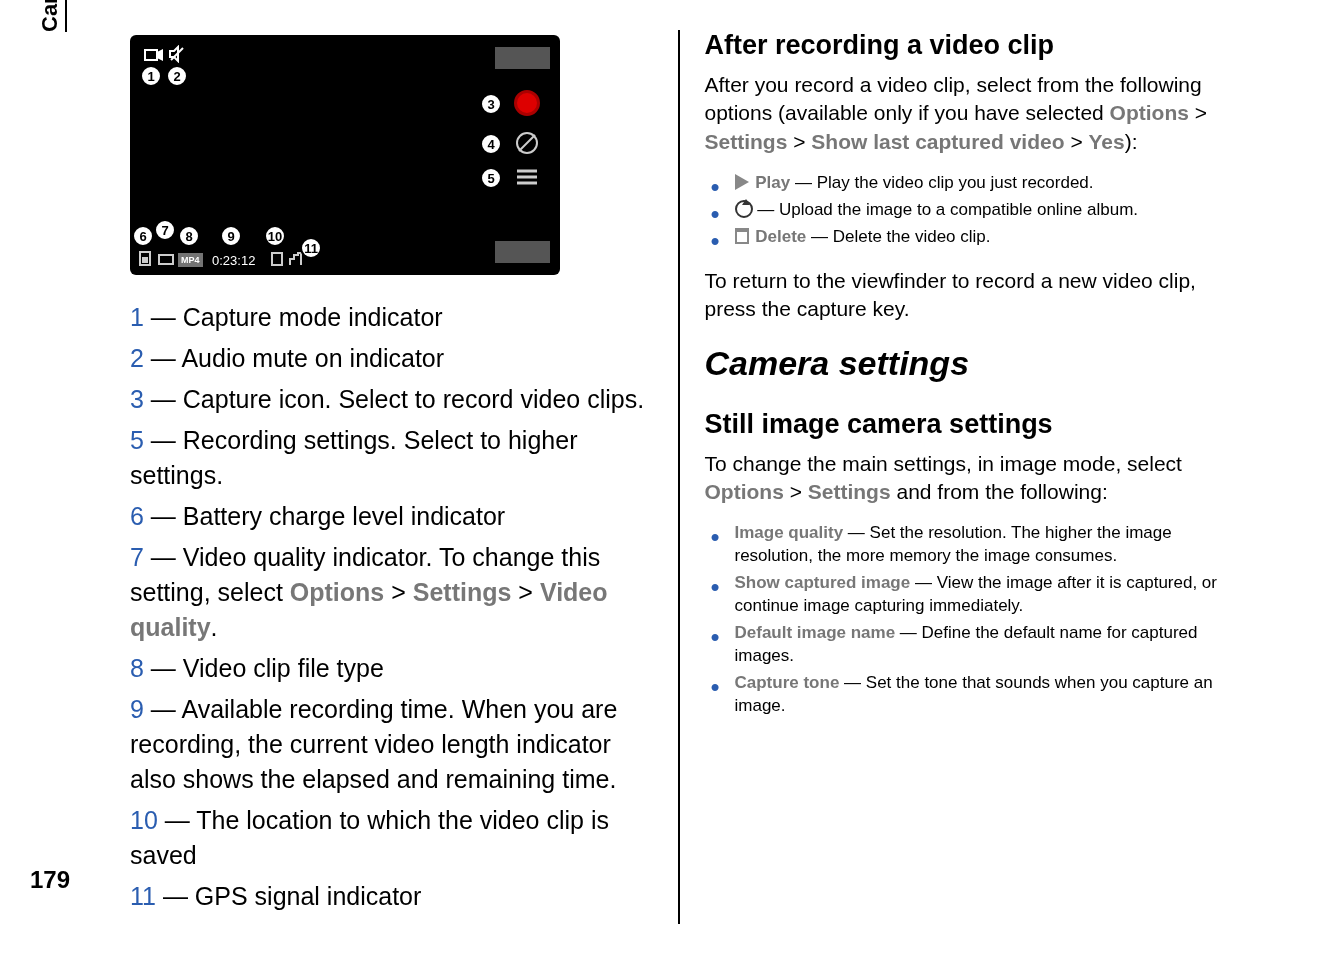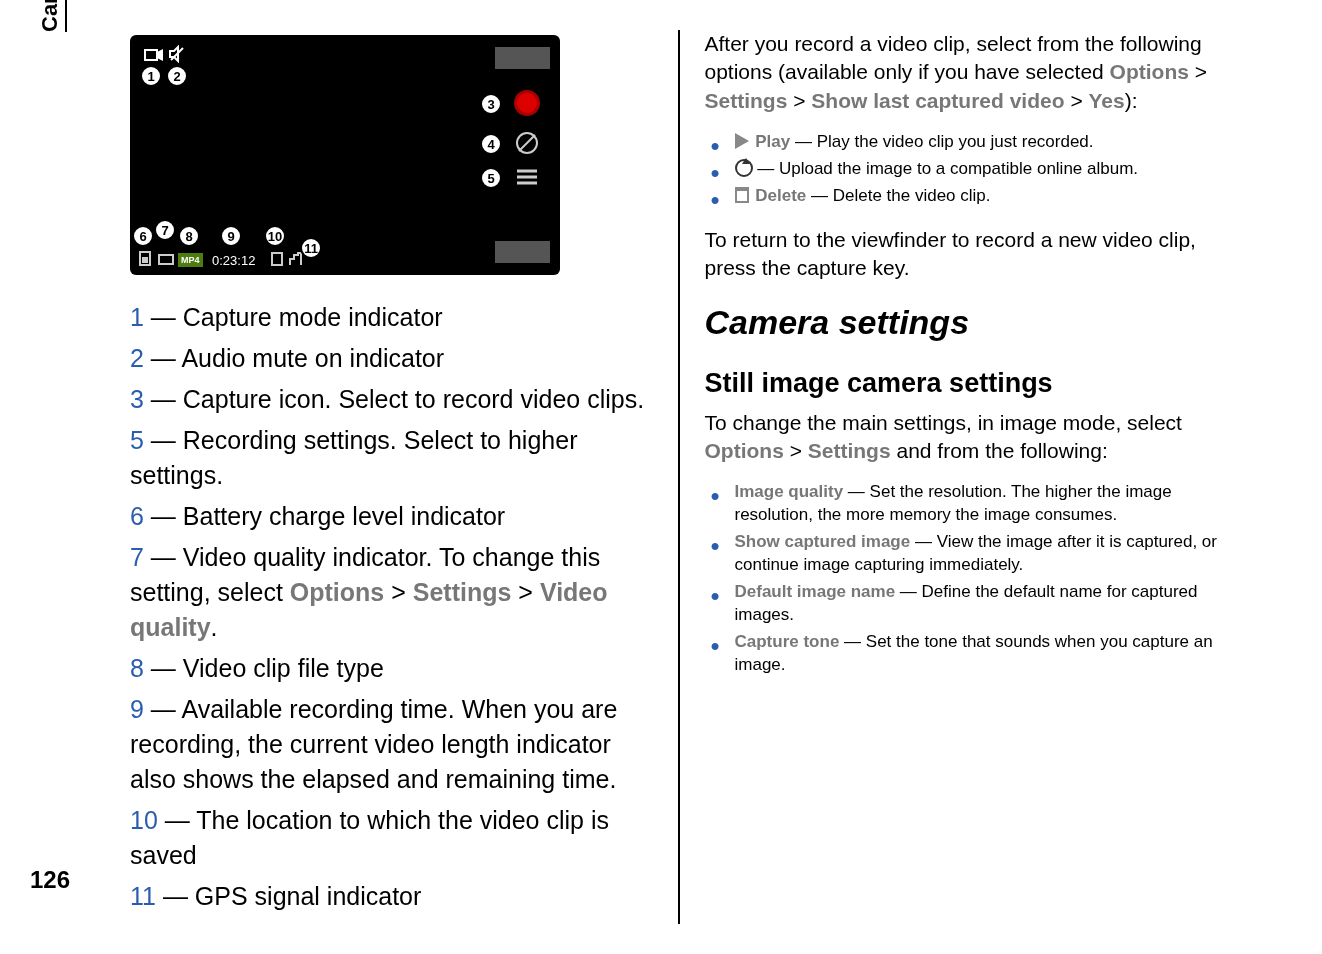--- a/index.html
+++ b/index.html
@@ -31,21 +31,21 @@
   .play-tri { width: 0; height: 0; border-top: 8px solid transparent; border-bottom: 8px solid transparent; border-left: 14px solid #888; display:inline-block; vertical-align: -2px; margin-right:2px;}
   .upload-ic { width:18px;height:18px;border:2px solid #333;border-radius:50%;display:inline-block;vertical-align:-3px;position:relative;}
   .upload-ic::after{content:"";position:absolute;left:5px;top:-3px;width:0;height:0;border-left:4px solid transparent;border-right:4px solid transparent;border-bottom:6px solid #333;}
   .trash-ic { width:14px;height:16px;border:2px solid #888;border-top:4px solid #888;display:inline-block;vertical-align:-2px;margin-right:2px;}
 </style>
 </head>
 <body>
 
 <div class="page">
   <div class="side-tab">Camera</div>
-  <div class="page-number">126</div>
+  <div class="page-number">179</div>
 
   <div class="columns">
 
     <div class="col">
       <div class="viewfinder">
 
         <svg class="vf-el" style="left:14px;top:12px;" width="20" height="16">
             <rect x="1" y="3" width="12" height="10" fill="none" stroke="#fff" stroke-width="2"></rect>
             <polygon points="13,5 19,2 19,14 13,11" fill="#fff"></polygon>
           </svg>
@@ -74,21 +74,21 @@
 
         <svg class="vf-el" style="left:8px;bottom:8px;" width="16" height="18">
             <rect x="2" y="3" width="10" height="13" fill="none" stroke="#ccc" stroke-width="2"></rect>
             <rect x="4" y="8" width="6" height="6" fill="#ccc"></rect>
           </svg>
         <div class="callout" style="left:2px;bottom:28px;">6</div>
         <svg class="vf-el" style="left:28px;bottom:8px;" width="16" height="16">
             <rect x="1" y="4" width="14" height="9" fill="none" stroke="#ccc" stroke-width="2"></rect>
           </svg>
         <div class="callout" style="left:24px;bottom:34px;">7</div>
-        <div class="vf-el" style="left:48px;bottom:8px;background:#4d7c0f;color:#fff;font-size:9px;padding:2px 3px;font-weight:bold;">MP4</div>
+        <div class="vf-el" style="left:48px;bottom:8px;background:#737373;color:#fff;font-size:9px;padding:2px 3px;font-weight:bold;">MP4</div>
         <div class="callout" style="left:48px;bottom:28px;">8</div>
         <div class="vf-el" style="left:82px;bottom:7px;font-size:13px;">0:23:12</div>
         <div class="callout" style="left:90px;bottom:28px;">9</div>
         <svg class="vf-el" style="left:140px;bottom:8px;" width="14" height="16">
             <rect x="2" y="2" width="10" height="12" fill="none" stroke="#ccc" stroke-width="2"></rect>
           </svg>
         <div class="callout" style="left:134px;bottom:28px;">10</div>
         <svg class="vf-el" style="left:158px;bottom:8px;" width="14" height="16">
             <path d="M2 14 L2 8 L6 8 L6 4 L10 4 L10 2 L13 2 L13 14" fill="none" stroke="#ccc" stroke-width="2"></path>
           </svg>
@@ -110,20 +110,21 @@
         <div class="legend"><span class="num">8</span><span> — Video clip file type</span></div>
         <div class="legend"><span class="num">9</span><span> — Available recording time. When you are recording, the current video length indicator also shows the elapsed and remaining time.</span></div>
         <div class="legend"><span class="num">10</span><span> — The location to which the video clip is saved</span></div>
         <div class="legend"><span class="num">11</span><span> — GPS signal indicator</span></div>
       </div>
     </div>
 
     <div class="divider"></div>
 
     <div class="col">
+      <h3 class="sub" style="margin-top:0;">After recording a video clip</h3>
       <p class="body">
         <span>After you record a video clip, select from the following options (available only if you have selected </span>
         <span class="bolded">Options</span> <span>&gt;</span>
         <span class="bolded">Settings</span> <span>&gt;</span>
         <span class="bolded">Show last captured video</span> <span>&gt;</span>
         <span class="bolded">Yes</span><span>):</span>
       </p>
       <ul class="opts">
         <li><span class="play-tri"></span> <span class="bolded">Play</span><span> — Play the video clip you just recorded.</span></li>
         <li><span class="upload-ic"></span><span> — Upload the image to a compatible online album.</span></li>

